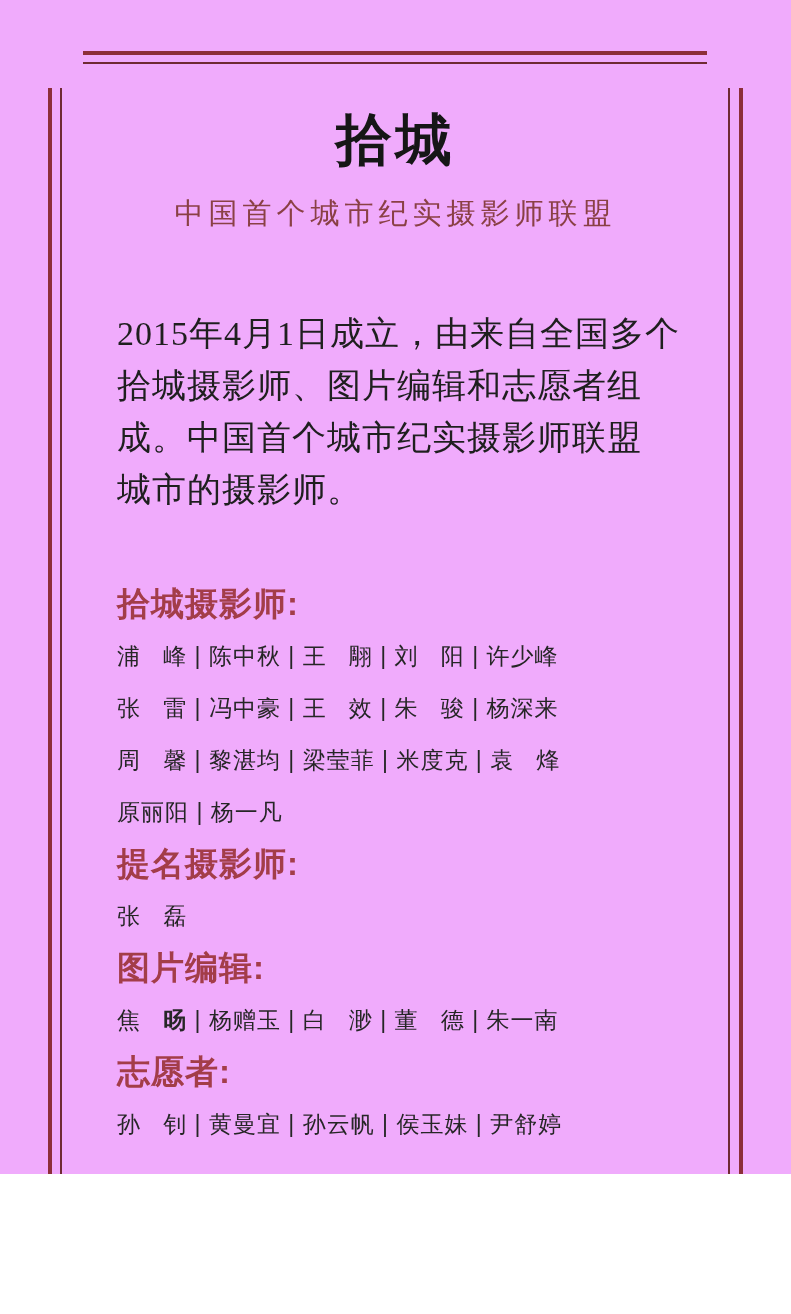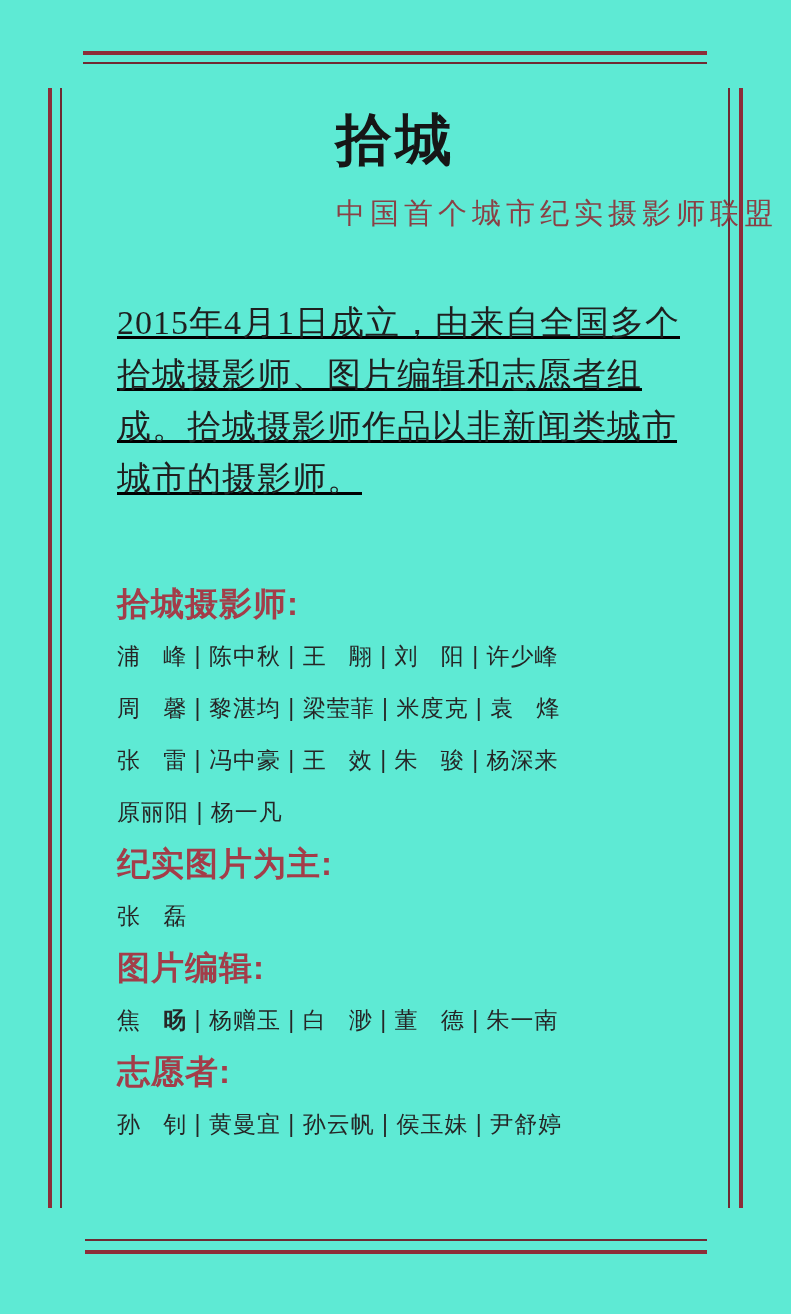--- a/index.html
+++ b/index.html
@@ -1,21 +1,21 @@
 <!DOCTYPE html>
 <html><head>
 <meta charset="utf-8">
 <style>
   html, body { margin: 0; padding: 0; }
   body { background: #ffffff; }
   .page {
     position: relative;
     width: 791px;
-    height: 1314px;
-    background: #5eead4;
+    height: 1174px;
+    background: #f0abfc;
     overflow: hidden;
     font-family: "Liberation Sans", sans-serif;
   }
   
   .fl { position: absolute; }
   .fl.thick { background: #8c2e39; }
   .fl.thin  { background: #6f2a33; }
   .fl.top-outer    { left: 83px;  top: 51px;   width: 624px; height: 4px; }
   .fl.top-inner    { left: 83px;  top: 62px;   width: 624px; height: 2px; }
   .fl.bottom-inner { left: 85px;  top: 1239px; width: 622px; height: 2px; }
@@ -31,36 +31,35 @@
     left: 0; right: 0;
     top: 103px;
     text-align: center;
     font-size: 56px;
     font-weight: 700;
     letter-spacing: 4px;
     color: #161616;
   }
   .subtitle {
     position: absolute;
-    left: 0; right: 13px;
+    left: 0; right: 0;
     top: 194px;
-    text-align: right;
+    text-align: center;
     font-family: "Liberation Serif", serif;
     font-size: 29px;
     letter-spacing: 5px;
     color: #8a4045;
   }
 
   
   .intro {
     position: absolute;
     left: 117px;
-    top: 297px;
+    top: 308px;
     width: 568px;
-    text-decoration: underline;
   }
   .intro .pline {
     height: 52px;
     line-height: 52px;
     font-family: "Liberation Serif", serif;
     font-size: 34px;
     letter-spacing: 1px;
     color: #1f1f1f;
     white-space: pre;
   }
@@ -103,33 +102,33 @@
   <div class="fl thick right-outer"></div>
   <div class="fl thin  bottom-inner"></div>
   <div class="fl thick bottom-outer"></div>
 
   <div class="title">拾城</div>
   <div class="subtitle">中国首个城市纪实摄影师联盟</div>
 
   <div class="intro">
     <div class="pline">2015年4月1日成立，由来自全国多个</div>
     <div class="pline">拾城摄影师、图片编辑和志愿者组</div>
-    <div class="pline">成。拾城摄影师作品以非新闻类城市</div>
+    <div class="pline">成。中国首个城市纪实摄影师联盟</div>
     <div class="pline">城市的摄影师。</div>
   </div>
 
   <div class="lists">
 
     <div class="line heading">拾城摄影师:</div>
     <div class="line row">浦   峰 | 陈中秋 | 王   翢 | 刘   阳 | 许少峰</div>
+    <div class="line row">张   雷 | 冯中豪 | 王   效 | 朱   骏 | 杨深来</div>
     <div class="line row">周   馨 | 黎湛均 | 梁莹菲 | 米度克 | 袁   烽</div>
-    <div class="line row">张   雷 | 冯中豪 | 王   效 | 朱   骏 | 杨深来</div>
     <div class="line row">原丽阳 | 杨一凡</div>
 
-    <div class="line heading">纪实图片为主:</div>
+    <div class="line heading">提名摄影师:</div>
     <div class="line row">张   磊</div>
 
     <div class="line heading">图片编辑:</div>
     <div class="line row"><span>焦   </span><span class="bold">旸</span><span> | 杨赠玉 | 白   渺 | 董   德 | 朱一南</span></div>
 
     <div class="line heading">志愿者:</div>
     <div class="line row">孙   钊 | 黄曼宜 | 孙云帆 | 侯玉妹 | 尹舒婷</div>
 
   </div>
 

